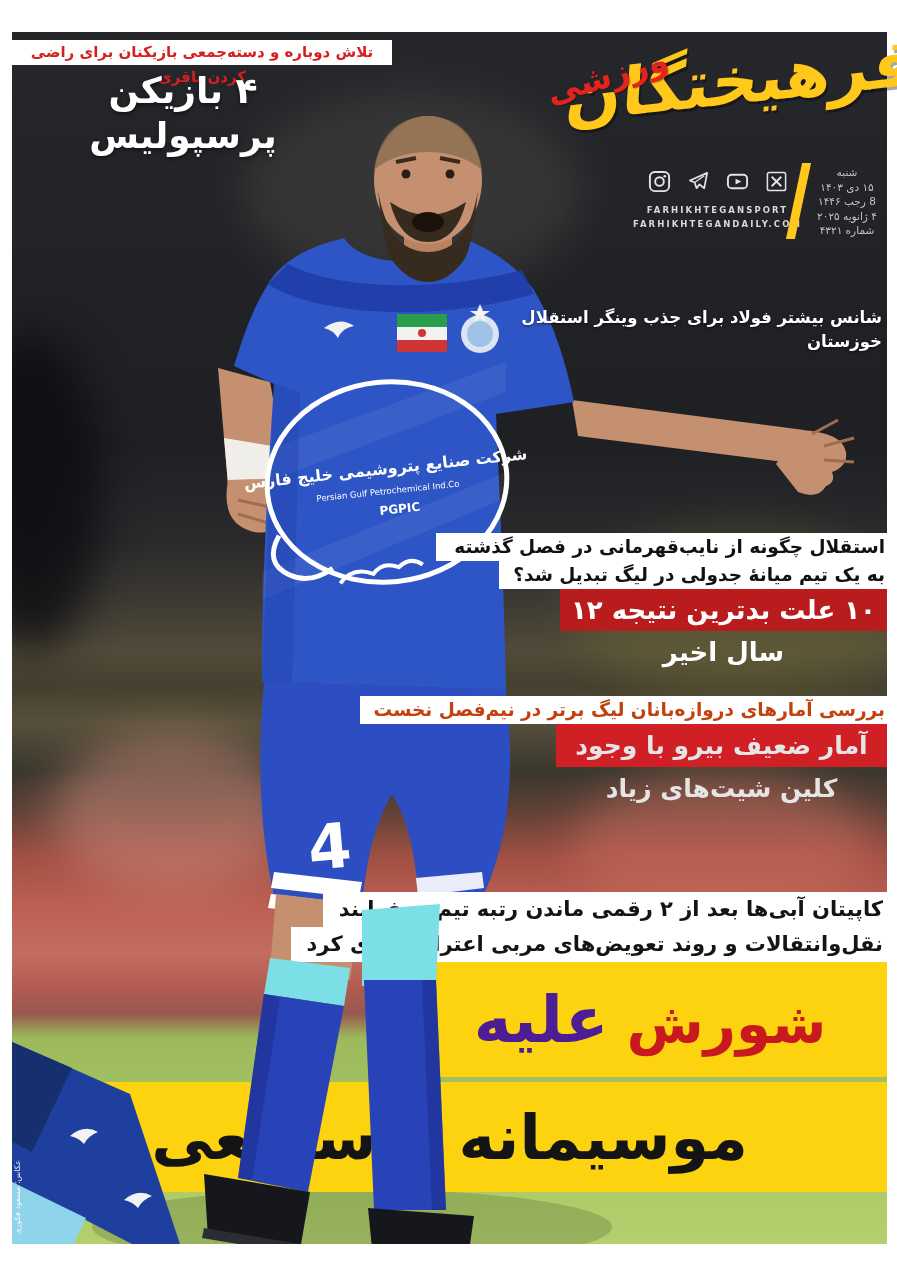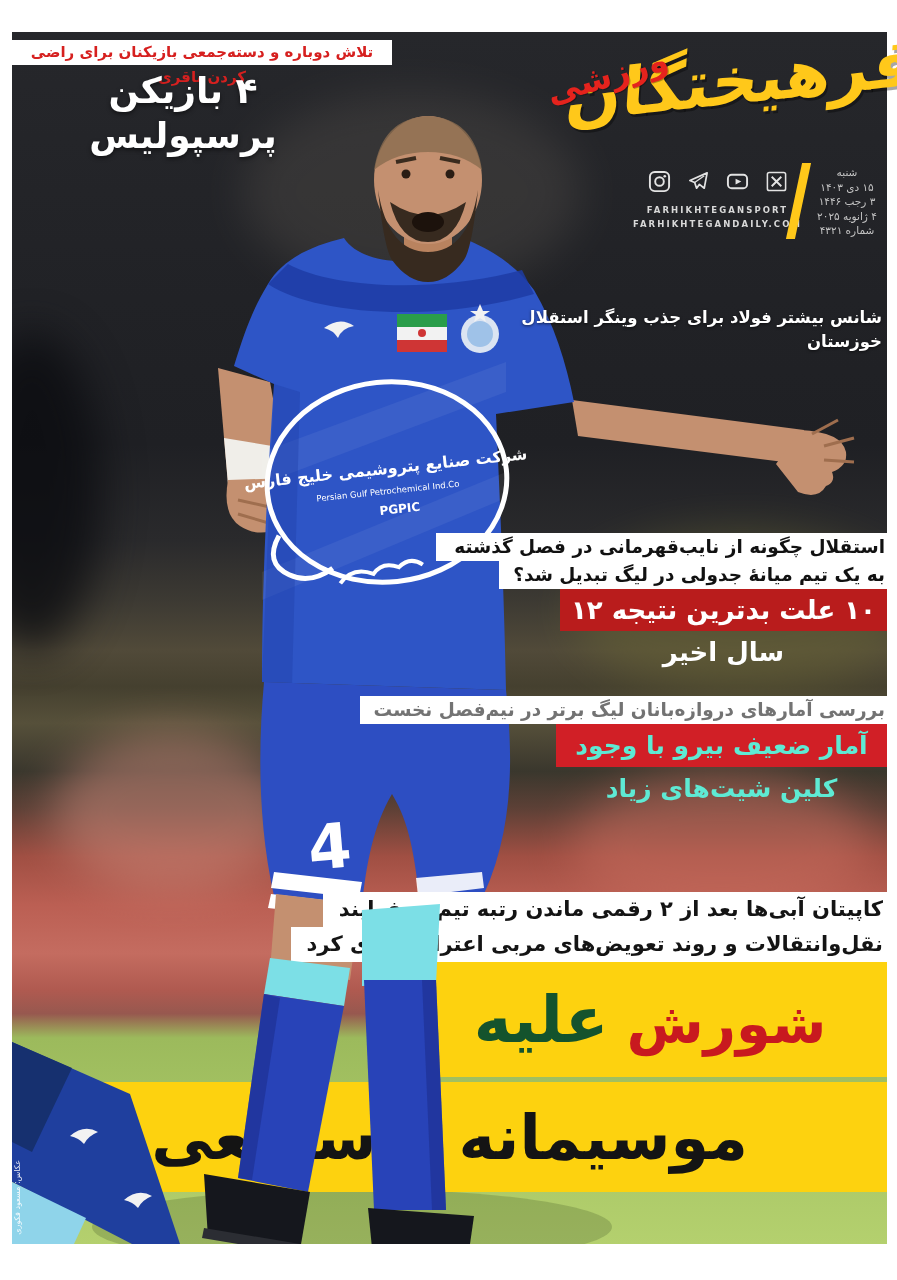--- a/index.html
+++ b/index.html
@@ -66,33 +66,33 @@
   .bifouma .h { font-size:27px; font-weight:bold; line-height:38px; }
 
   .est-k1 { position:absolute; right:0; top:533px; height:28px; line-height:28px; padding:0 12px 0 18px;
     font-size:18.5px; font-weight:bold; color:#111; z-index:4; }
   .est-k2 { position:absolute; right:0; top:561px; height:28px; line-height:28px; padding:0 12px 0 14px;
     font-size:18.5px; font-weight:bold; color:#111; z-index:4; }
   .est-h { position:absolute; right:10px; top:589px; width:327px; height:42px; line-height:42px; z-index:4;
     background:#b91c1c; color:#fff; font-weight:bold; font-size:26px; text-align:center; direction:rtl; }
 
   .gk-k { position:absolute; right:0; top:696px; height:28px; line-height:28px; padding:0 12px 0 14px;
-    font-size:18.5px; font-weight:bold; color:#737373; z-index:4; }
+    font-size:18.5px; font-weight:bold; color:#c2410c; z-index:4; }
   .gk-h { position:absolute; right:10px; top:724px; width:331px; height:43px; line-height:43px; z-index:4;
-    background:#d11f26; color:#5eead4; font-weight:bold; font-size:25px; text-align:center; direction:rtl; }
+    background:#d11f26; color:#e5e5e5; font-weight:bold; font-size:25px; text-align:center; direction:rtl; }
 
   .main-k1 { position:absolute; right:0; top:892px; height:35px; line-height:35px; padding:0 14px 0 16px;
     font-size:21px; font-weight:bold; color:#141414; z-index:4; }
   .main-k2 { position:absolute; right:0; top:927px; height:35px; line-height:35px; padding:0 14px 0 16px;
     font-size:21px; font-weight:bold; color:#141414; z-index:4; }
 
   .band1 { position:absolute; left:413px; top:962px; width:474px; height:115px; background:#fdd20f; z-index:4;
     display:flex; align-items:center; justify-content:center; direction:rtl; overflow:visible; }
   .band1 .w1 { color:#c8191f; font-size:56px; font-weight:bold; letter-spacing:-1px;margin-top:8px; }
-  .band1 .w2 { color:#14532d; font-size:64px; font-weight:bold; margin-right:18px; letter-spacing:-1px; }
+  .band1 .w2 { color:#4c1d95; font-size:64px; font-weight:bold; margin-right:18px; letter-spacing:-1px; }
   .band2 { position:absolute; left:12px; top:1082px; width:875px; height:110px; background:#fdd20f; z-index:4;
     display:flex; align-items:center; justify-content:center; direction:rtl; overflow:visible; }
   .band2 .t { color:#141414; font-size:62px; font-weight:bold; letter-spacing:-1px; }
 
   .credit { position:absolute; left:13px; top:1160px; z-index:7; color:#ffffff; opacity:.9;
     font-size:8px; writing-mode:vertical-rl; transform:rotate(180deg); letter-spacing:1px; }
 </style>
 </head>
 <body>
 
@@ -186,21 +186,21 @@
     </svg>
   </div>
   <div class="handles">
     <div>FARHIKHTEGANSPORT</div>
     <div>FARHIKHTEGANDAILY.COM</div>
   </div>
   <div class="gold-bar"></div>
   <div class="dateblock">
     <div>شنبه</div>
     <div>۱۵ دی ۱۴۰۳</div>
-    <div>۳ رجب ۱۴۴۶</div>
+    <div>8 رجب ۱۴۴۶</div>
     <div>۴ ژانویه ۲۰۲۵</div>
     <div>شماره ۴۳۲۱</div>
   </div>
 
   <div class="top-kicker">تلاش دوباره و دسته‌جمعی بازیکنان برای راضی کردن باقری</div>
   <div class="top-headline">
     <div>۴ بازیکن پرسپولیس</div>
   </div>
 
   <div class="bifouma">

